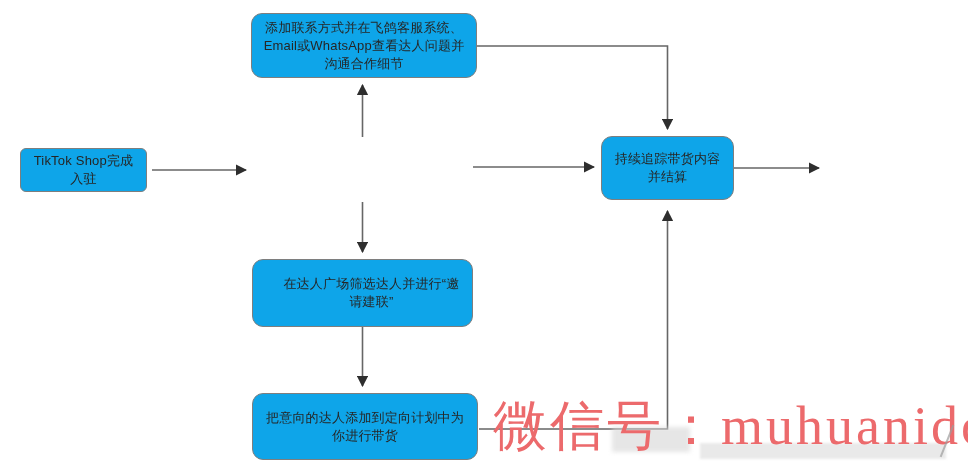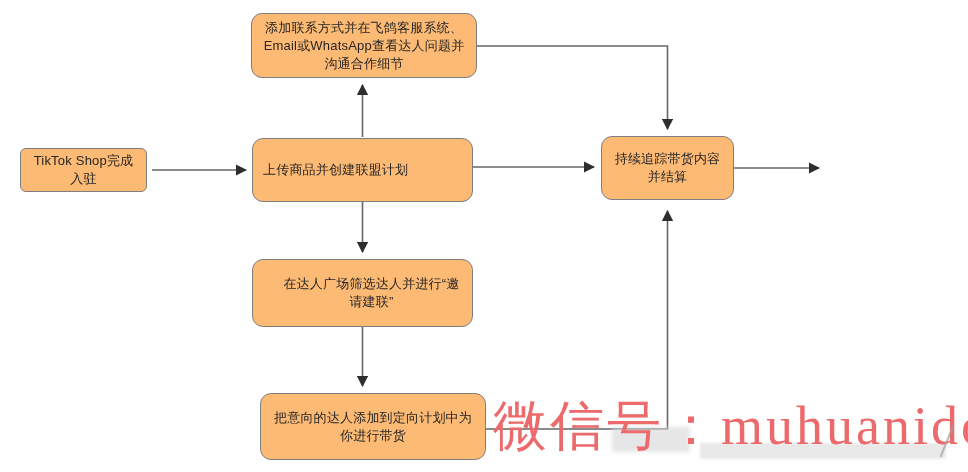--- a/index.html
+++ b/index.html
@@ -19,37 +19,38 @@
     position: absolute;
     left: 0; top: 0;
     width: 968px; height: 472px;
     z-index: 2;
   }
   .flow-node {
     position: absolute;
     box-sizing: border-box;
     border: 1.7px solid #7e7e7e;
     border-radius: 11px;
-    background: #fdba74;
+    background: #0ea5e9;
     color: #262626;
     display: flex;
     align-items: center;
+    justify-content: center;
     text-align: center;
     font-size: 13px;
     line-height: 18px;
     font-weight: 500;
     padding: 4px 10px;
     z-index: 3;
     letter-spacing: 0.2px;
   }
   .node-1 { left: 20px;  top: 148px; width: 127px; height: 44px; border-radius: 6px; }
   .node-2 { left: 251px; top: 13px;  width: 226px; height: 65px; }
   .node-3 { left: 252px; top: 138px; width: 221px; height: 64px; }
   .node-4 { left: 252px; top: 259px; width: 221px; height: 68px; padding-left: 28px; }
-  .node-5 { left: 260px; top: 393px; width: 226px; height: 67px; font-family: Liberation Serif, serif; }
+  .node-5 { left: 252px; top: 393px; width: 226px; height: 67px; font-family: Liberation Serif, serif; }
   .node-6 { left: 601px; top: 136px; width: 133px; height: 64px; }
   .node-7 { left: 826px; top: 137px; width: 131px; height: 68px; }
 
   .wm-smudge-1 {
     position: absolute;
     left: 612px; top: 427px;
     width: 78px; height: 25px;
     background: #d9d9d9;
     opacity: 0.65;
     filter: blur(2px);
@@ -109,23 +110,20 @@
   </svg>
 
   <div class="flow-node node-1">
     <span>TikTok Shop完成入驻</span>
   </div>
 
   <div class="flow-node node-2">
     <span>添加联系方式并在飞鸽客服系统、Email或WhatsApp查看达人问题并沟通合作细节</span>
   </div>
 
-  <div class="flow-node node-3">
-    <span>上传商品并创建联盟计划</span>
-  </div>
 
   <div class="flow-node node-4">
     <span>在达人广场筛选达人并进行“邀请建联”</span>
   </div>
 
   <div class="flow-node node-5">
     <span>把意向的达人添加到定向计划中为你进行带货</span>
   </div>
 
   <div class="flow-node node-6">

